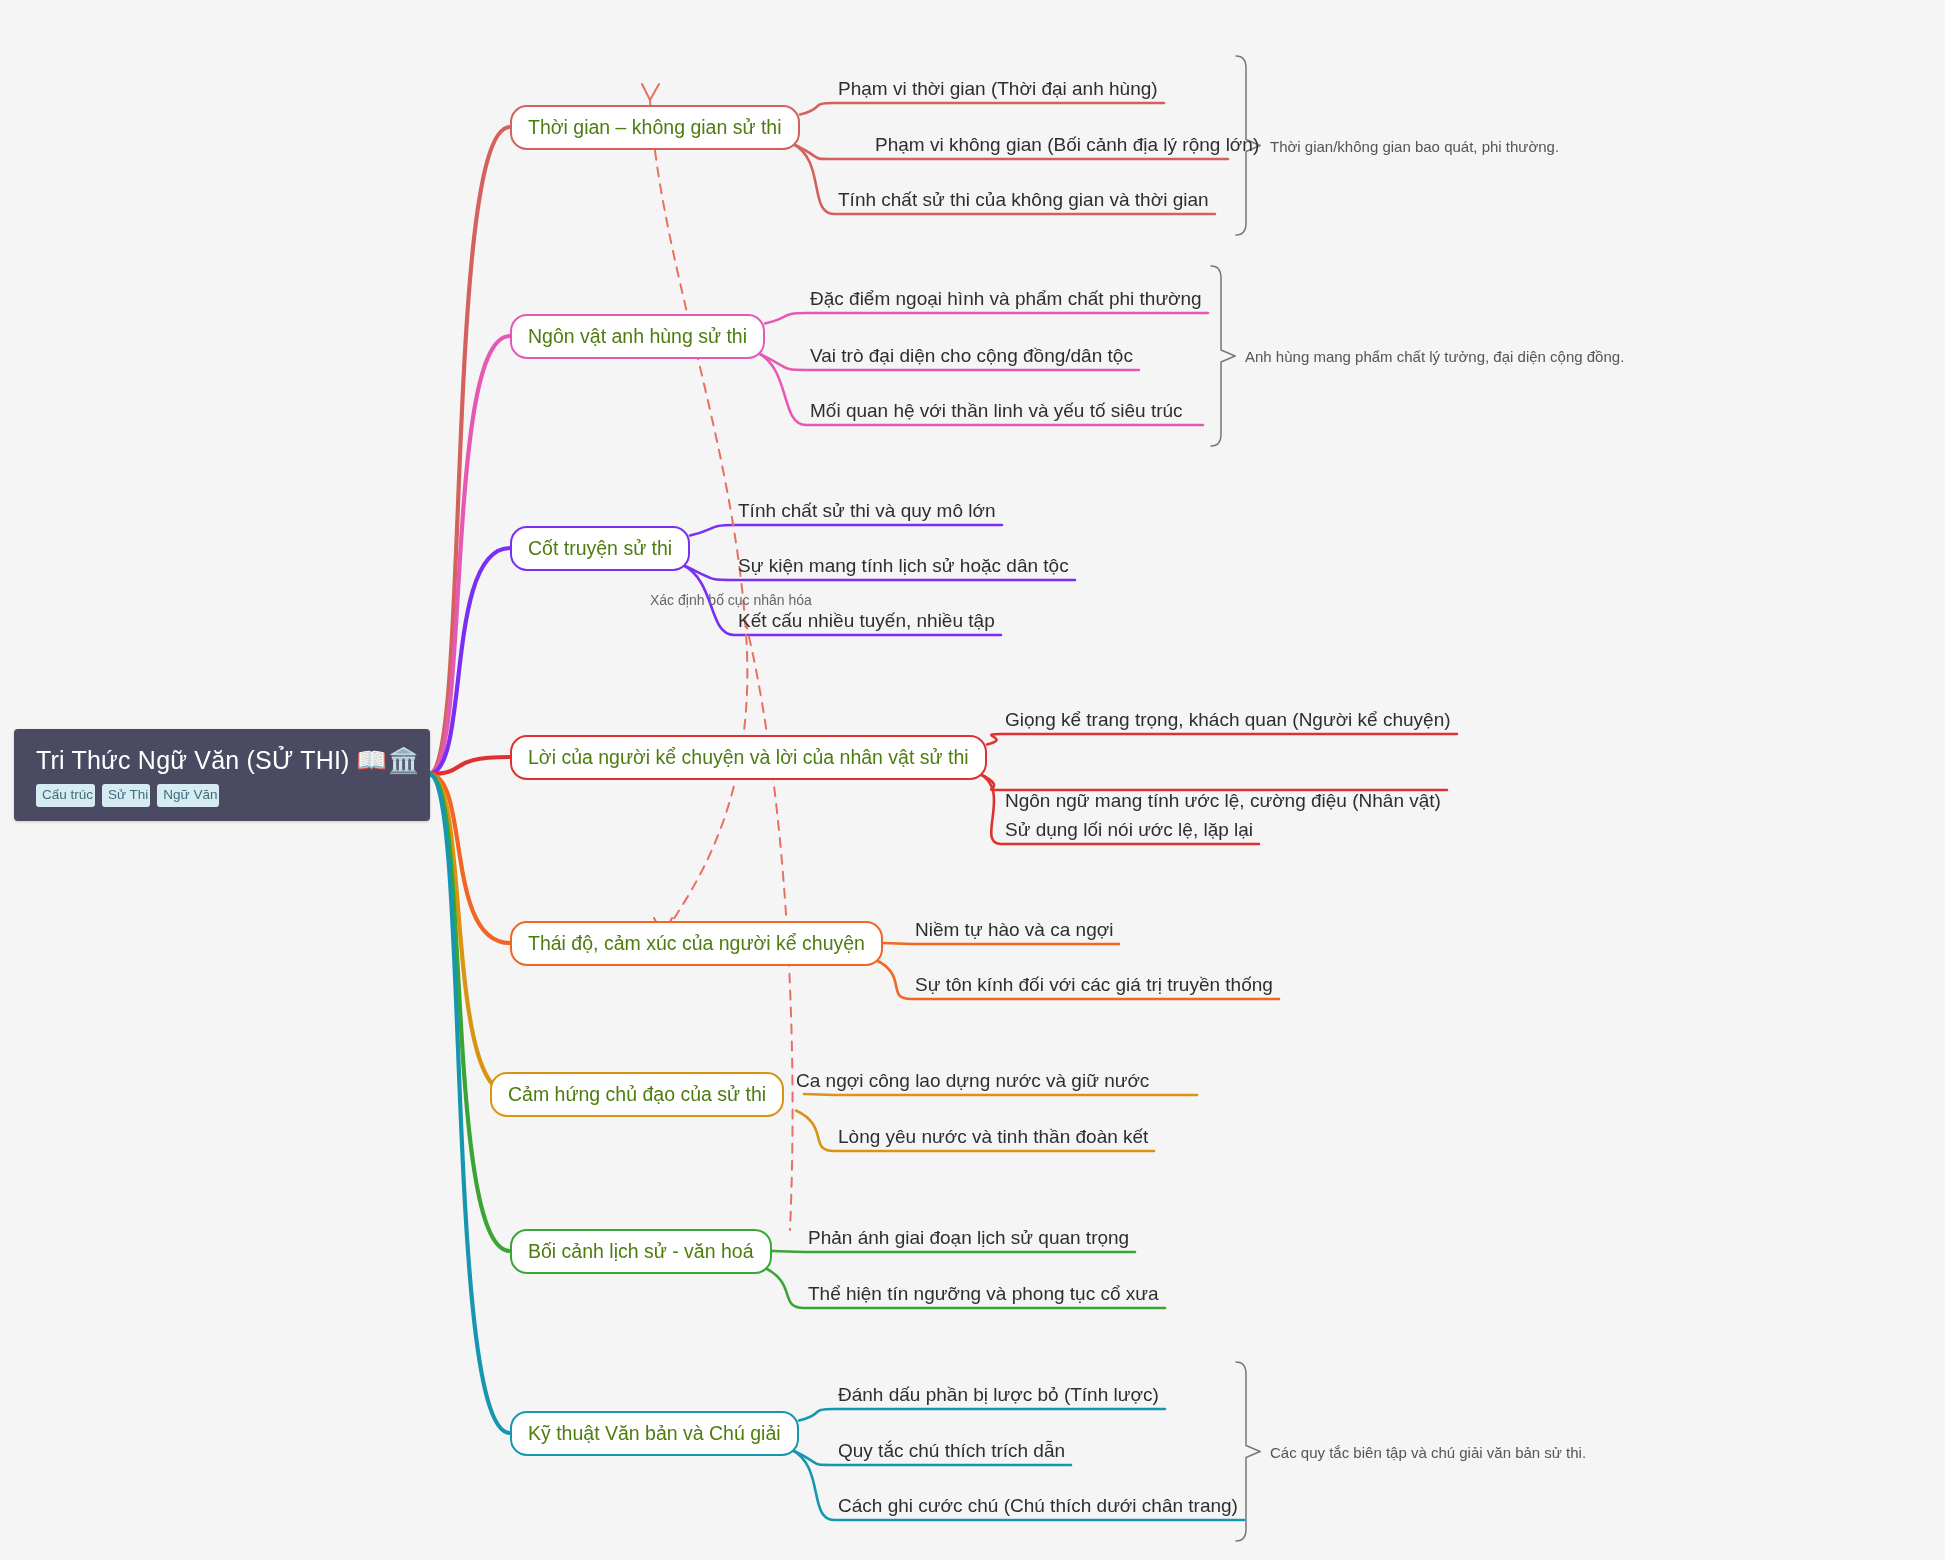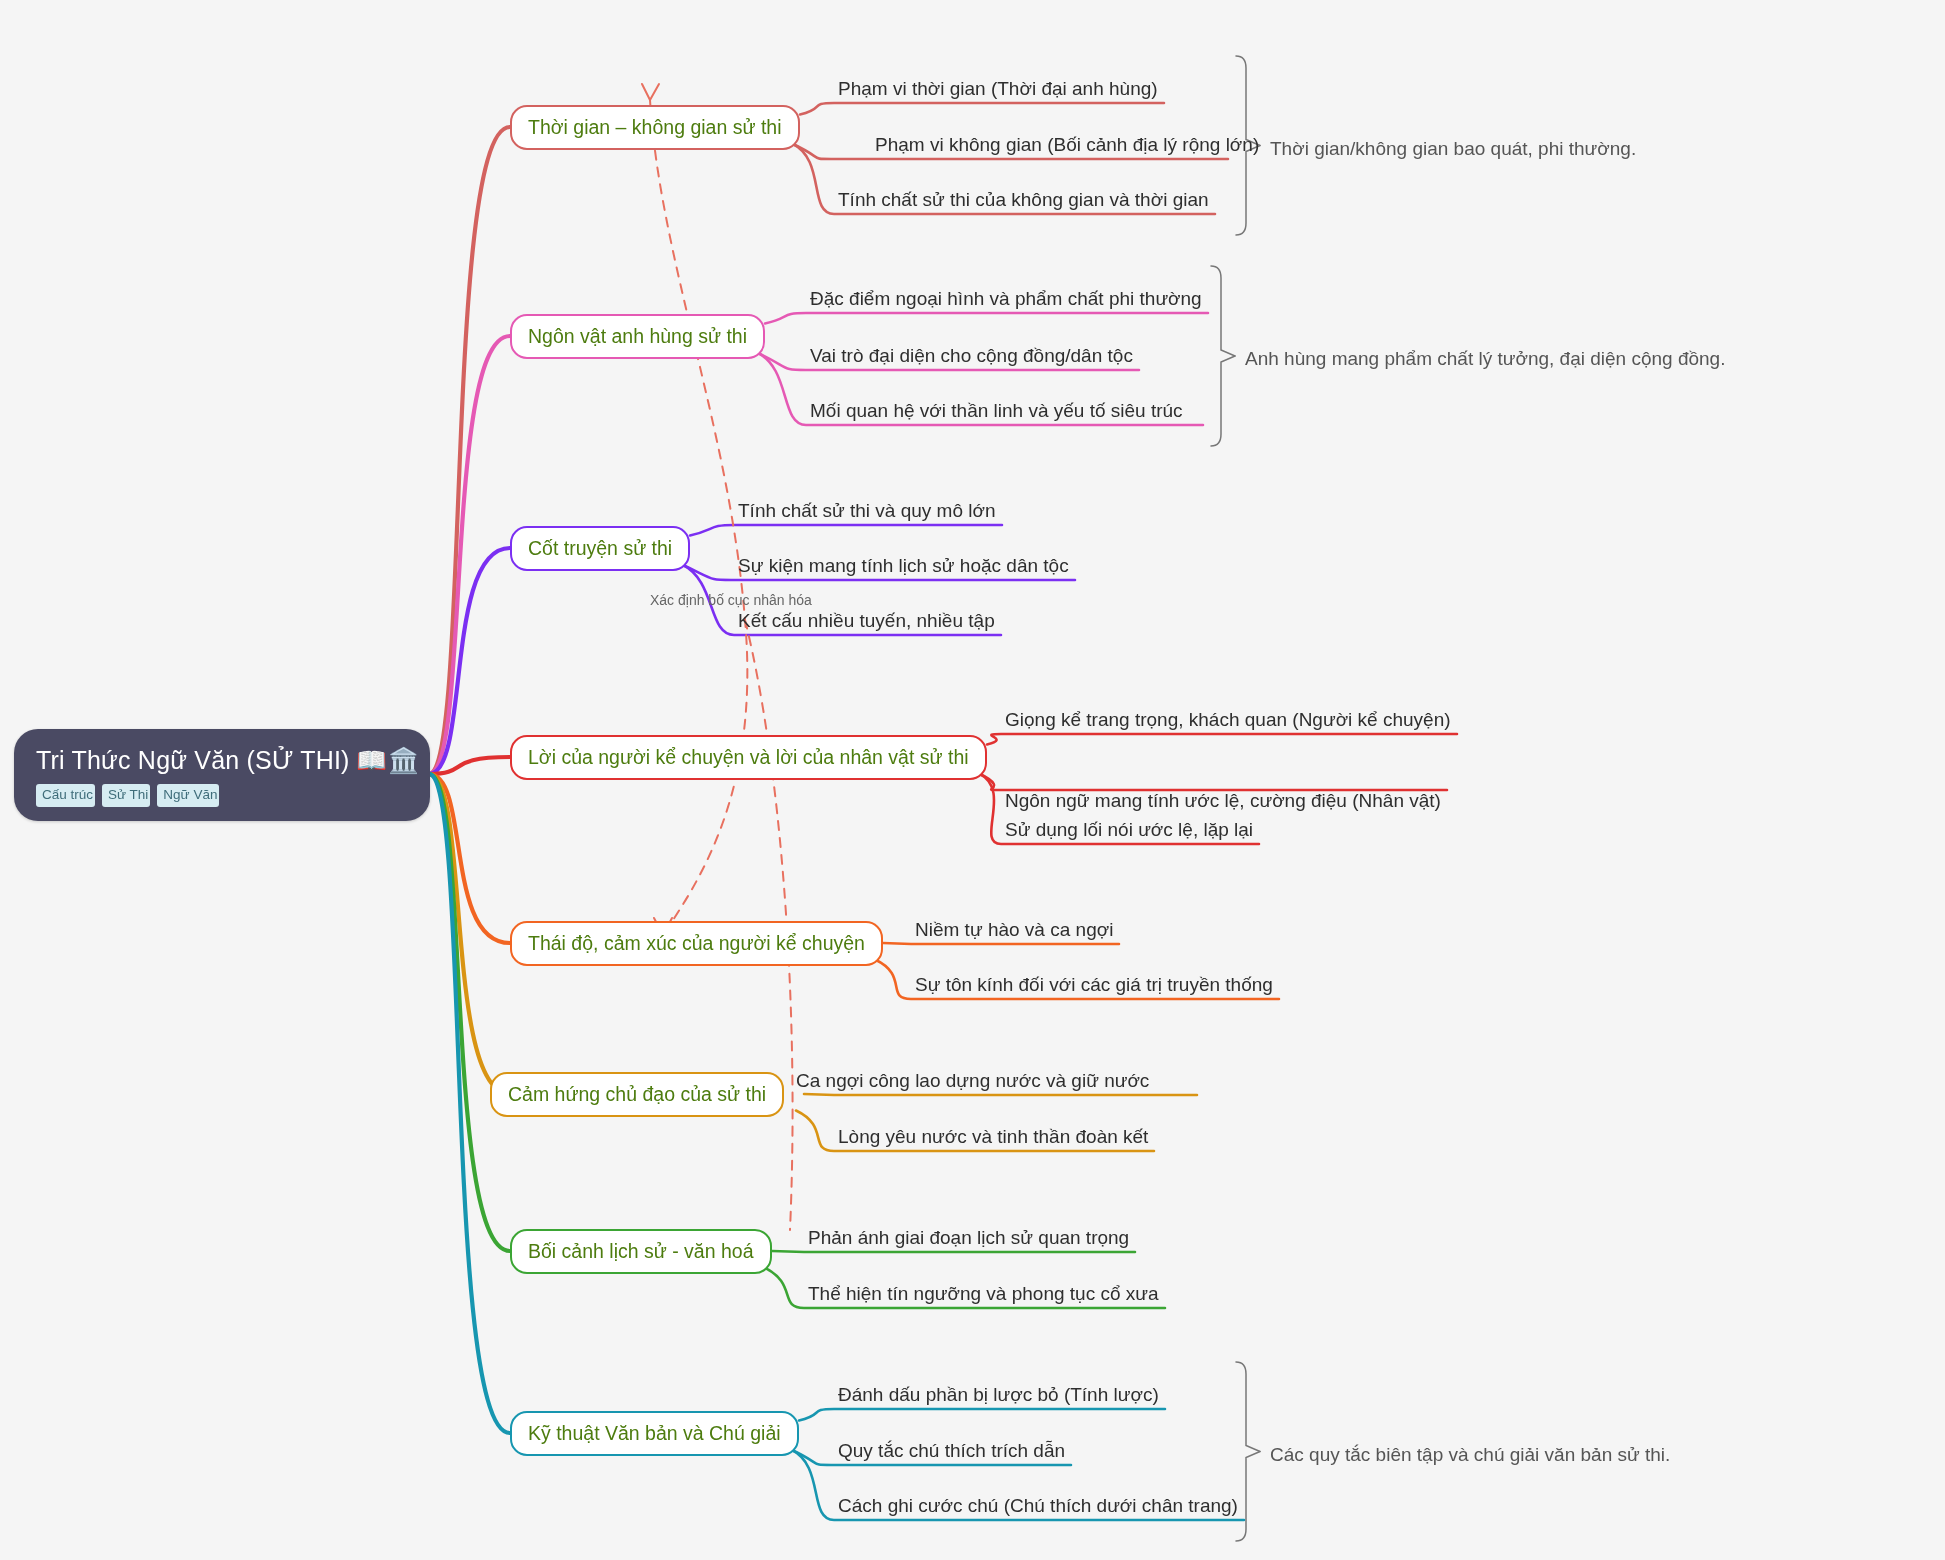--- a/index.html
+++ b/index.html
@@ -11,21 +11,21 @@
   }
   #canvas { position: relative; width: 1945px; height: 1560px; background: #f5f5f5; }
   svg.wires { position: absolute; left: 0; top: 0; width: 1945px; height: 1560px; pointer-events: none; }
 
   
   .root-node {
     position: absolute;
     left: 14px; top: 729px;
     width: 416px;
     background: #4a4a63;
-    border-radius: 24px;
+    border-radius: 4px;
     padding: 16px 22px 14px 22px;
     z-index: 6;
     box-shadow: 0 1px 3px rgba(0,0,0,.18);
   }
   .root-title {
     color: #ffffff;
     font-size: 25px;
     line-height: 1.2;
     letter-spacing: .2px;
     white-space: nowrap;
@@ -61,21 +61,21 @@
     font-size: 19px;
     color: #2e2e2e;
     white-space: nowrap;
     z-index: 4;
     line-height: 1.15;
   }
 
   
   .annotation {
     position: absolute;
-    font-size: 19px;
+    font-size: 15px;
     color: #555555;
     white-space: nowrap;
     z-index: 4;
   }
 
   
   .rel-label {
     position: absolute;
     font-size: 14px;
     color: #666666;

